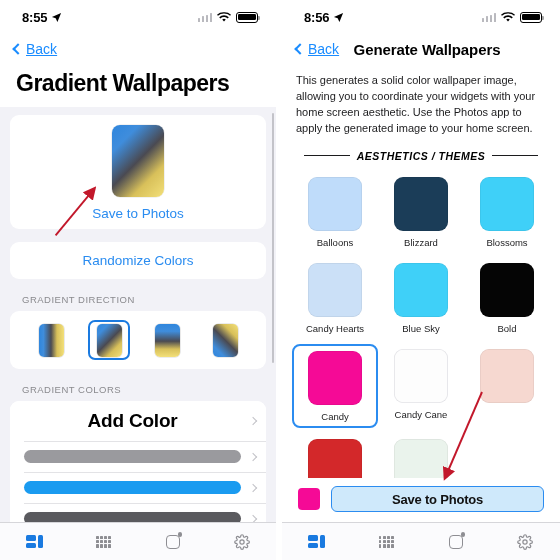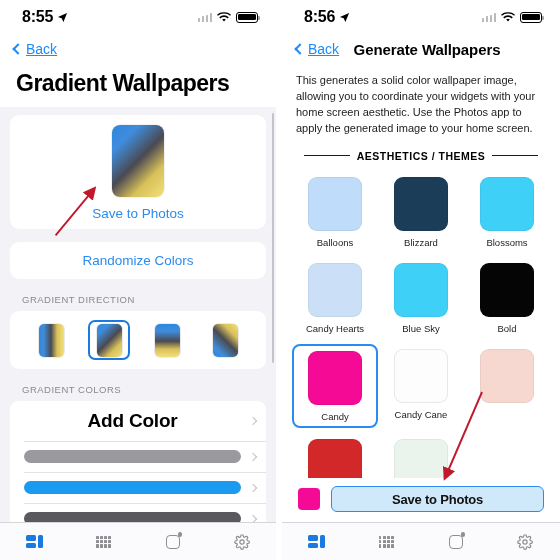--- a/index.html
+++ b/index.html
@@ -24,21 +24,21 @@
 
   .gap { width: 4px; height: 560px; background:#ffffff; flex:0 0 4px; }
 
   
   .statusbar {
     height: 34px; flex:0 0 34px;
     display:flex; align-items:center; justify-content:space-between;
     padding: 0 18px 0 22px;
     background:#fff;
   }
-  .sb-time { font-size: 16px; font-weight: 600; color:#000; letter-spacing:-0.2px;
+  .sb-time { font-size: 13px; font-weight: 600; color:#000; letter-spacing:-0.2px;
              display:flex; align-items:center; gap:4px; }
   .loc-arrow { display:inline-block; }
   .sb-right { display:flex; align-items:center; gap:5px; }
   .sig-dots { display:flex; align-items:flex-end; gap:1.5px; height:9px; }
   .sig-dots i { display:block; width:2.5px; background:#b9b9be; border-radius:0.5px; }
   .sig-dots i:nth-child(1){height:4px}
   .sig-dots i:nth-child(2){height:5.5px}
   .sig-dots i:nth-child(3){height:7px}
   .sig-dots i:nth-child(4){height:8.5px}
   .batt { width:22px; height:11px; border:1.2px solid #000; border-radius:3px; position:relative; padding:1.3px; }
@@ -91,20 +91,21 @@
   .row-title { flex:1; text-align:center; font-size:19px; font-weight:700; color:#000; letter-spacing:-0.2px; }
   .colorbar { flex:1; height:13px; border-radius:7px; }
   .chev-right { width:6px; height:6px; border-top:1.6px solid #c2c2c7; border-right:1.6px solid #c2c2c7;
                 transform: rotate(45deg); margin-left:9px; flex:0 0 auto; }
 
   
   .desc { font-size:11px; line-height:1.45; color:#1c1c1e; padding: 9px 14px 0; }
   .divider-label {
     display:flex; align-items:center; gap:7px;
     padding: 13px 22px 10px;
+    font-style: italic;
   }
   .divider-label .ln { flex:1; height:1px; background:#1c1c1e; }
   .divider-label .tx { font-size:10.5px; font-weight:700; letter-spacing:0.5px; color:#000; }
 
   .theme-grid { display:grid; grid-template-columns: repeat(3, 1fr); row-gap:6px; padding: 0 10px; }
   .theme-cell { display:flex; flex-direction:column; align-items:center; padding:5px 0 4px; border-radius:8px; cursor:pointer; }
   .theme-cell.sel { border:2px solid #2b8cf0; }
   .theme-sw { width:54px; height:54px; border-radius:9px; box-shadow: inset 0 0 0 0.7px rgba(0,0,0,.07); }
   .theme-label { font-size:9.5px; color:#1c1c1e; padding-top:6px; text-align:center; }
   .theme-label.hidden { visibility:hidden; }

